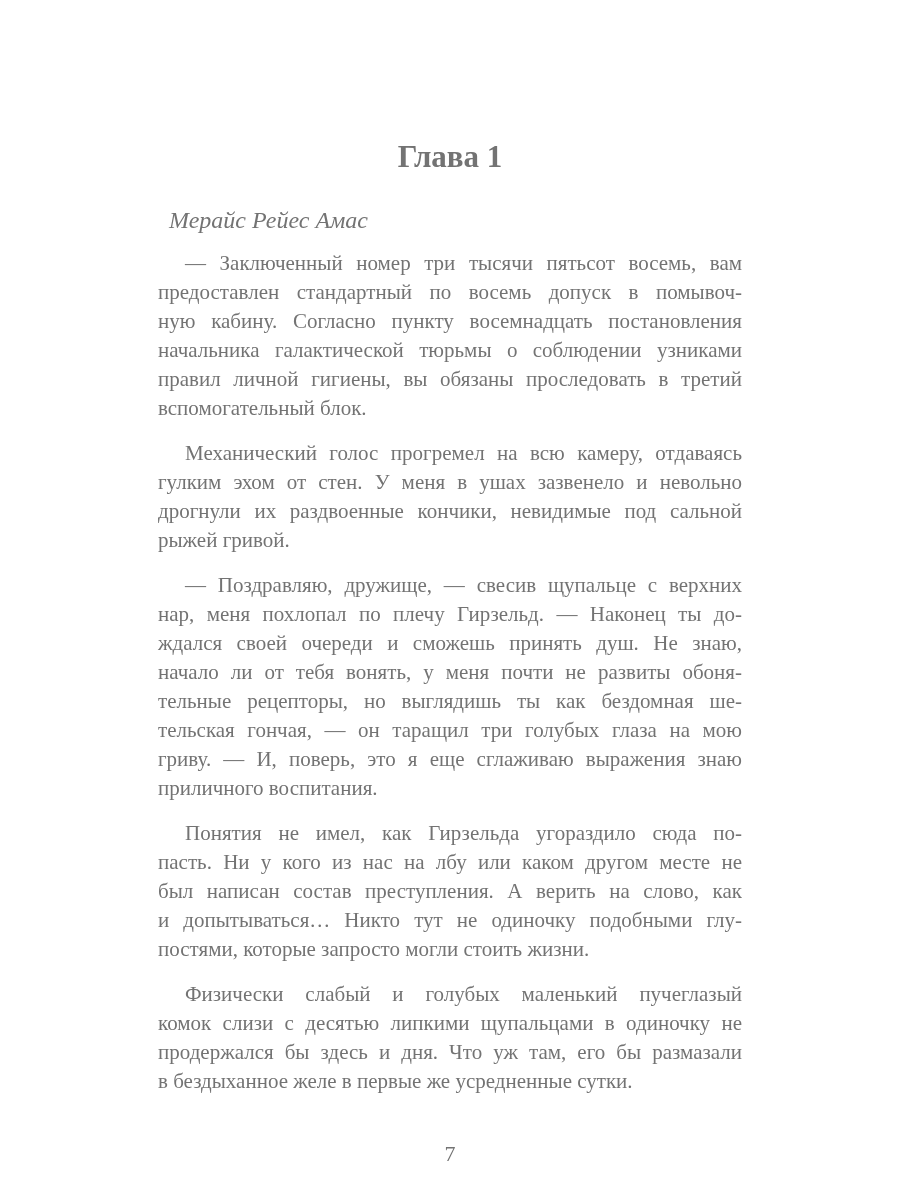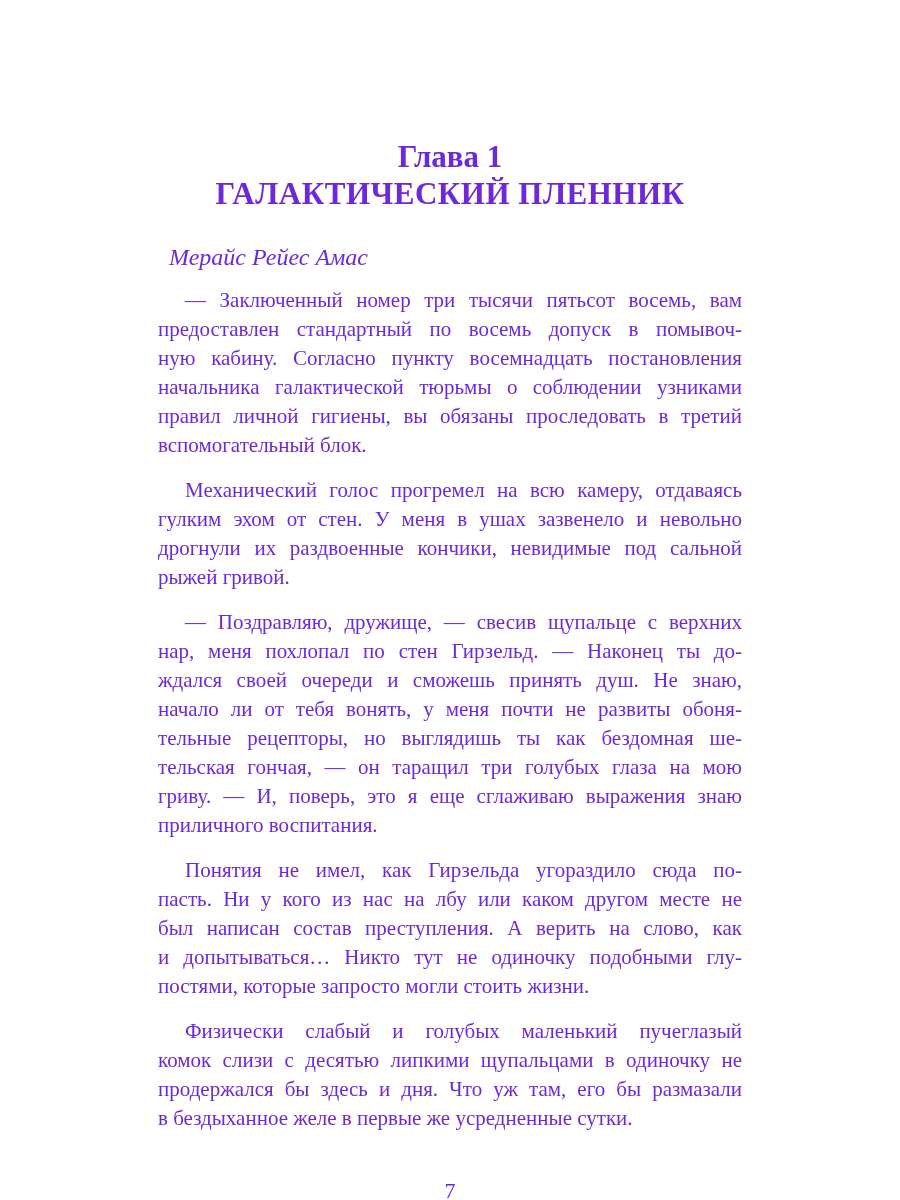--- a/index.html
+++ b/index.html
@@ -64,24 +64,23 @@
   .page-number {
     margin-top: 44px;
     text-align: center;
     font-size: 22px;
     line-height: 28px;
   }
 </style>
 </head>
 <body style="background: rgb(255, 255, 255);">
 
-<div class="page" style="color: #6d28d9;">
+<div class="page" style="color: #737373;">
   <div class="chapter-heading">
     <div class="chapter-number">Глава 1</div>
-    <div class="chapter-title">ГАЛАКТИЧЕСКИЙ ПЛЕННИК</div>
   </div>
 
   <div class="pov">Мерайс Рейес Амас</div>
 
   <div class="text-block">
       <div class="para">
         <div class="line first">— Заключенный номер три тысячи пятьсот восемь, вам</div>
         <div class="line">предоставлен стандартный по восемь допуск в помывоч-</div>
         <div class="line">ную кабину. Согласно пункту восемнадцать постановления</div>
         <div class="line">начальника галактической тюрьмы о соблюдении узниками</div>
@@ -89,21 +88,21 @@
         <div class="line last">вспомогательный блок.</div>
       </div>
       <div class="para">
         <div class="line first">Механический голос прогремел на всю камеру, отдаваясь</div>
         <div class="line">гулким эхом от стен. У меня в ушах зазвенело и невольно</div>
         <div class="line">дрогнули их раздвоенные кончики, невидимые под сальной</div>
         <div class="line last">рыжей гривой.</div>
       </div>
       <div class="para">
         <div class="line first">— Поздравляю, дружище, — свесив щупальце с верхних</div>
-        <div class="line">нар, меня похлопал по стен Гирзельд. — Наконец ты до-</div>
+        <div class="line">нар, меня похлопал по плечу Гирзельд. — Наконец ты до-</div>
         <div class="line">ждался своей очереди и сможешь принять душ. Не знаю,</div>
         <div class="line">начало ли от тебя вонять, у меня почти не развиты обоня-</div>
         <div class="line">тельные рецепторы, но выглядишь ты как бездомная ше-</div>
         <div class="line">тельская гончая, — он таращил три голубых глаза на мою</div>
         <div class="line">гриву. — И, поверь, это я еще сглаживаю выражения знаю</div>
         <div class="line last">приличного воспитания.</div>
       </div>
       <div class="para">
         <div class="line first">Понятия не имел, как Гирзельда угораздило сюда по-</div>
         <div class="line">пасть. Ни у кого из нас на лбу или каком другом месте не</div>

